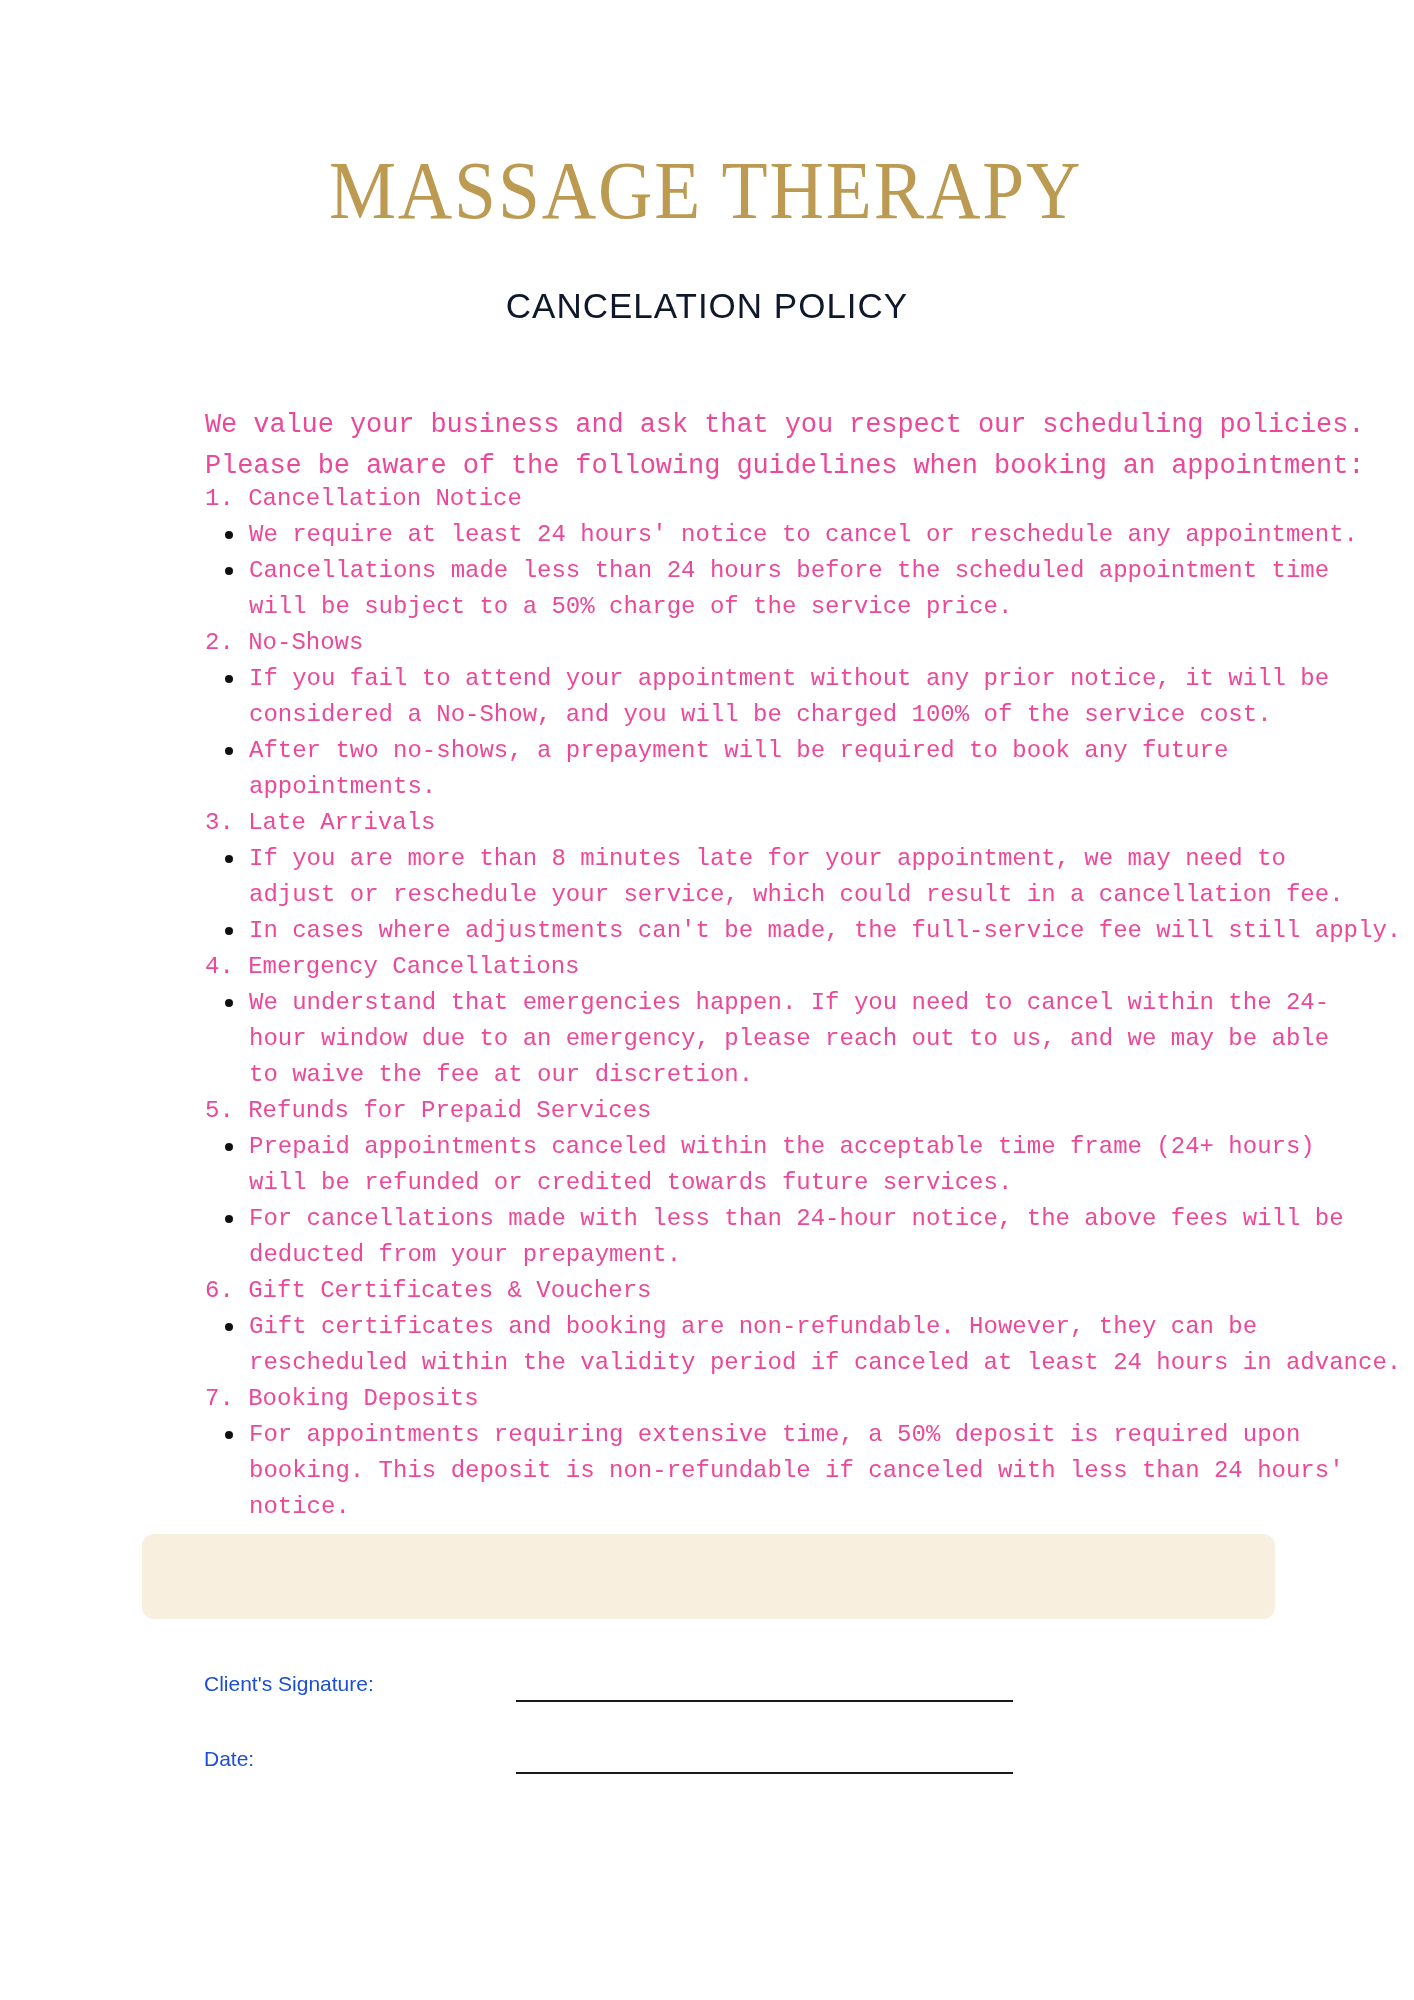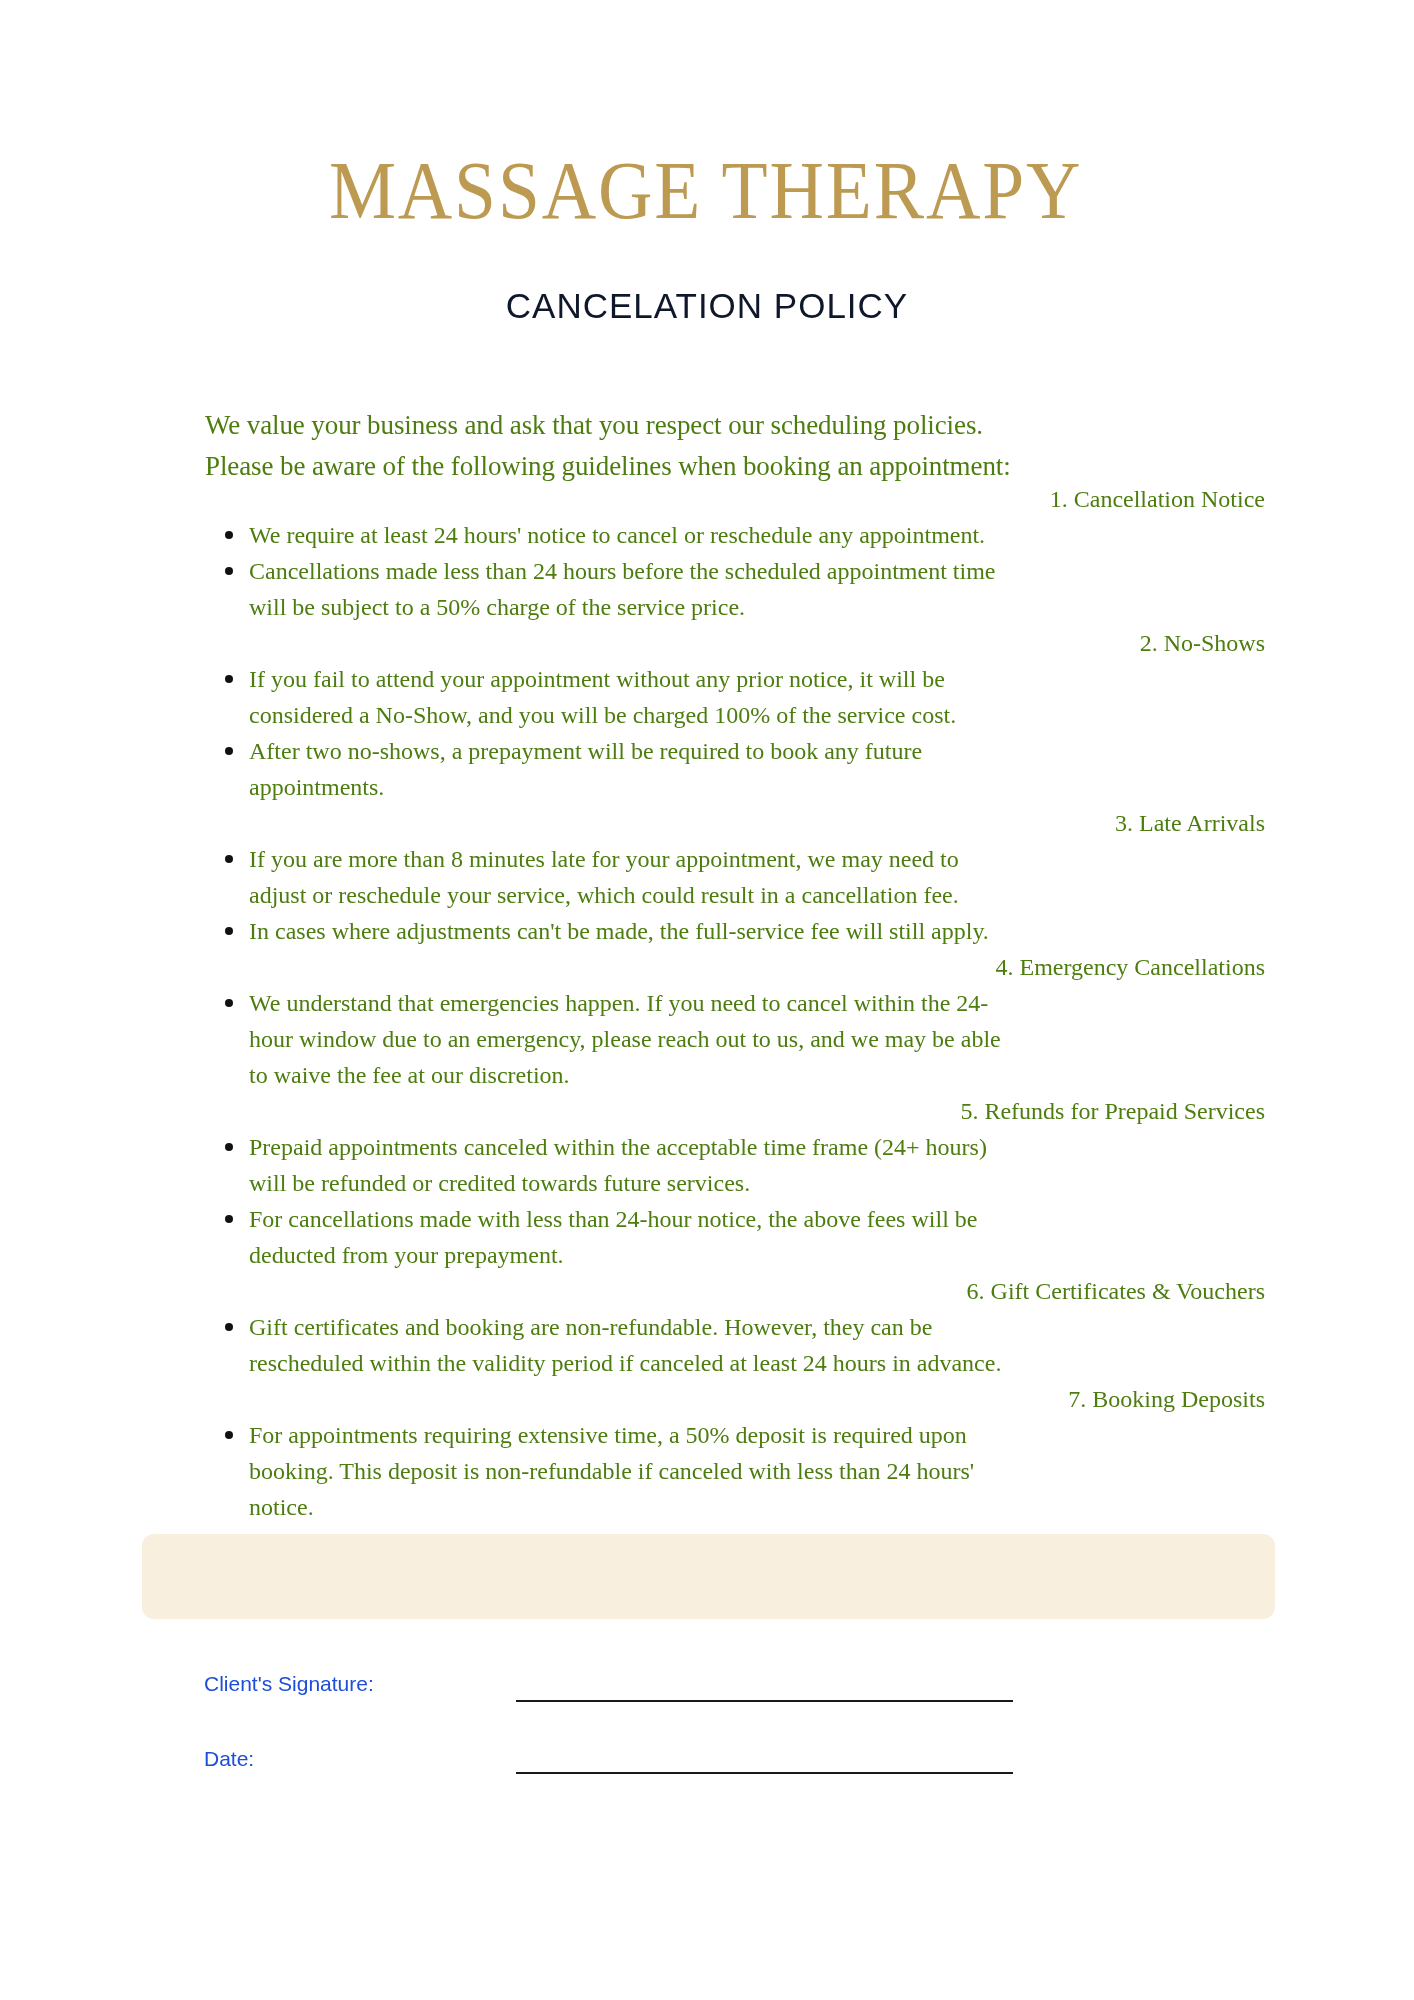--- a/index.html
+++ b/index.html
@@ -18,34 +18,34 @@
       position: absolute; left: 0; width: 1414px; top: 284px;
       text-align: center; margin: 0;
       font-family: "Liberation Sans", "DejaVu Sans", sans-serif;
       font-weight: 400; font-size: 35px; line-height: 44px;
       letter-spacing: 1px; color: #0f172a;
       transform-origin: 691px 0;
     }
 
     .body-text {
       position: absolute; left: 205px; top: 405px; width: 1060px;
-      font-family: Liberation Serif, serif;
-      color: #4d7c0f;
+      font-family: Liberation Mono, monospace;
+      color: #ec4899;
     }
     .intro-line {
       display: block; white-space: nowrap;
       font-size: 27px; line-height: 41px; height: 41px;
       letter-spacing: -0.1px;
     }
     .intro { margin-bottom: -6px; }
 
     .section { margin: 0; padding: 0; }
     .section-heading {
       display: block; white-space: nowrap;
-      font-size: 24px; line-height: 36px; height: 36px; text-align: right;
+      font-size: 24px; line-height: 36px; height: 36px;
     }
     .bullets { list-style: none; margin: 0; padding: 0; }
     .bullet {
       position: relative; padding-left: 44px; margin: 0;
     }
     .bullet-dot {
       position: absolute; left: 20px; top: 14px;
       width: 8px; height: 8px; border-radius: 50%; background: #111111;
     }
     .bullet-line {

